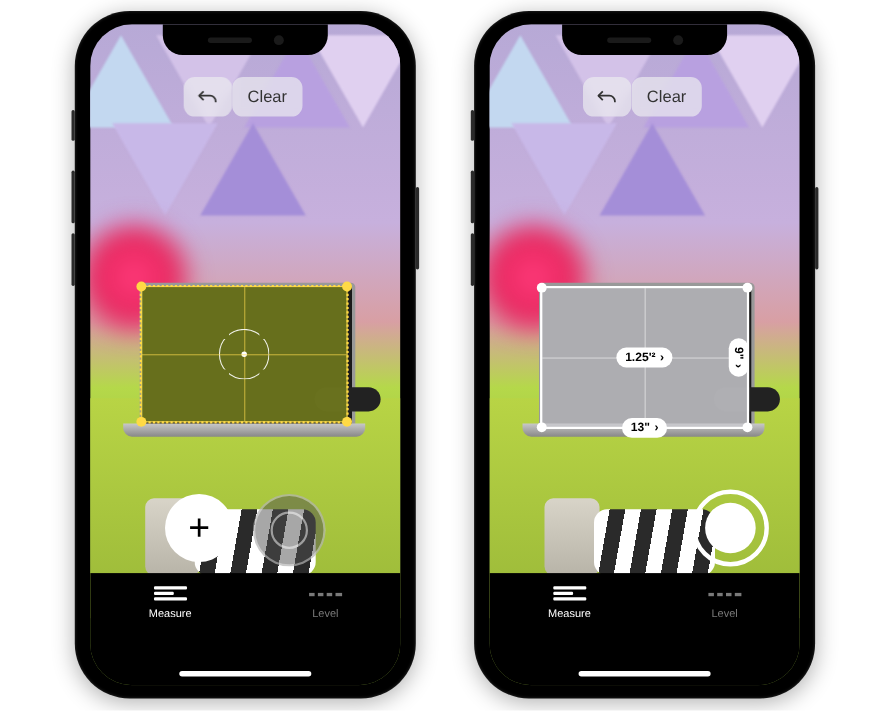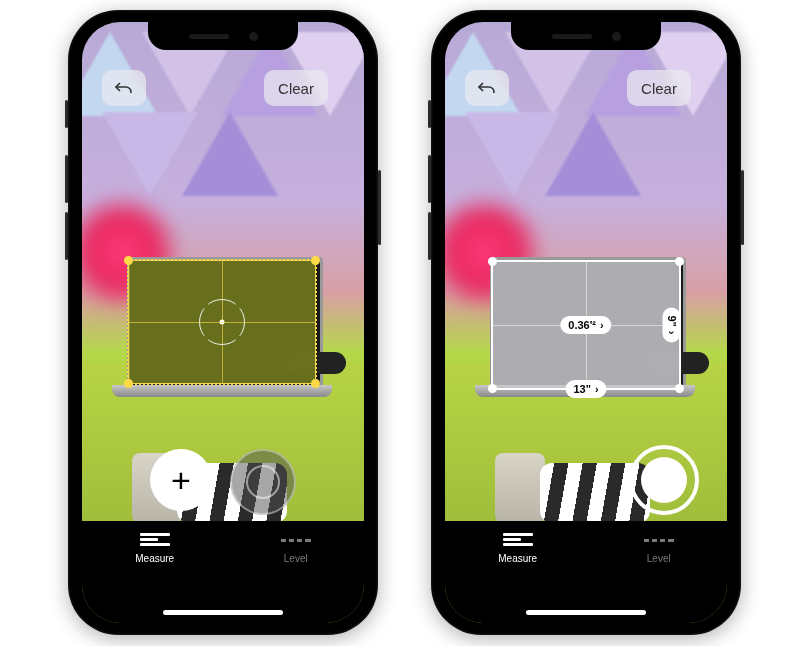--- a/index.html
+++ b/index.html
@@ -30,21 +30,21 @@
 .tri.f{left:100px;top:80px;border-bottom-color:#a48ed8}
 .pink-glow{position:absolute;left:-20px;top:170px;width:120px;height:120px;border-radius:50%;background:radial-gradient(circle,#ff3a7a 0%,#e82860 40%,transparent 70%);filter:blur(8px)}
 .desk{position:absolute;left:0;right:0;top:340px;height:200px;background:linear-gradient(180deg,#b8d445 0%,#9ab838 100%)}
 .laptop{position:absolute;left:30px;top:235px;width:220px;height:200px}
 .lap-screen{position:absolute;left:15px;top:0;width:190px;height:128px;background:#1a1a1a;border-radius:4px 4px 0 0;border:3px solid #999}
 .lap-base{position:absolute;left:0;top:128px;width:220px;height:12px;background:linear-gradient(180deg,#c8c8c8,#888);border-radius:0 0 8px 8px}
 .speaker-obj{position:absolute;right:18px;top:330px;width:60px;height:22px;background:#222;border-radius:11px}
 .chair{position:absolute;left:0;right:0;bottom:100px;height:70px}
 .chair-back{position:absolute;left:50px;bottom:0;width:50px;height:70px;background:linear-gradient(180deg,#d8d4c8,#b8b4a8);border-radius:8px}
 .chair-pillow{position:absolute;left:95px;bottom:0;width:110px;height:60px;background:repeating-linear-gradient(100deg,#fff 0 14px,#2a2a2a 14px 28px);border-radius:12px}
-.topbar{position:absolute;top:48px;left:20px;right:36px;display:flex;justify-content:space-between;z-index:10}
+.topbar{position:absolute;top:48px;left:20px;right:24px;display:flex;justify-content:center;z-index:10}
 .pill{height:36px;border-radius:10px;background:rgba(235,235,240,.7);backdrop-filter:blur(4px);display:flex;align-items:center;justify-content:center;color:#333;font-size:15px}
 .pill.back{width:44px}
 .pill.clear{width:64px}
 .ar-rect{position:absolute;left:46px;top:238px;width:186px;height:122px;background:rgba(130,140,30,.75);border:1px solid rgba(255,220,80,.9)}
 .ar-rect::before,.ar-rect::after{content:"";position:absolute;background:rgba(255,220,80,.6)}
 .ar-rect::before{left:50%;top:0;bottom:0;width:1px}
 .ar-rect::after{top:50%;left:0;right:0;height:1px}
 .dotted{position:absolute;inset:-2px;border:2px dotted #ffda45;pointer-events:none}
 .corner{position:absolute;width:9px;height:9px;background:#ffda45;border-radius:50%}
 .c-tl{left:-5px;top:-5px}.c-tr{right:-5px;top:-5px}.c-bl{left:-5px;bottom:-5px}.c-br{right:-5px;bottom:-5px}
@@ -197,21 +197,21 @@
         </div>
 
         <div class="meas-rect">
           <div class="vline"></div>
             <div class="hline"></div>
           <div class="handle c-tl" style="left:-5px;top:-5px"></div>
           <div class="handle c-tr" style="right:-5px;top:-5px"></div>
           <div class="handle c-bl" style="left:-5px;bottom:-5px"></div>
           <div class="handle c-br" style="right:-5px;bottom:-5px"></div>
           <div class="meas-pill center">
-            <span>0.36'²</span>
+            <span>1.25'²</span>
             <span>›</span>
           </div>
           <div class="meas-pill bottom">
             <span>13"</span>
             <span>›</span>
           </div>
           <div class="meas-pill right">
             <span>9"</span>
             <span>›</span>
           </div>

